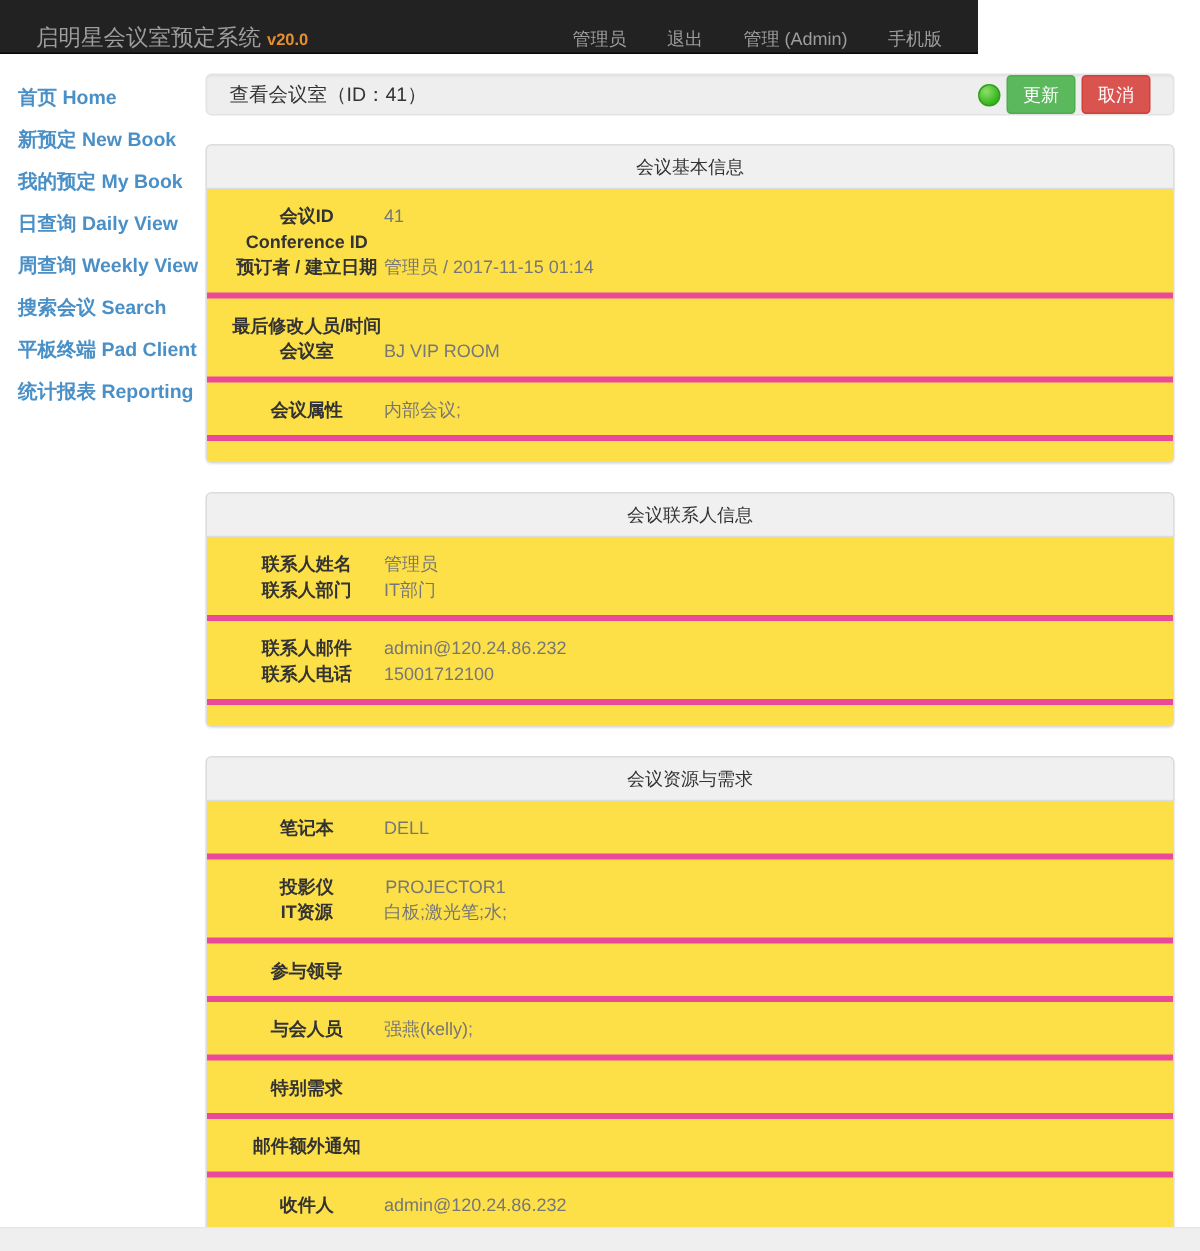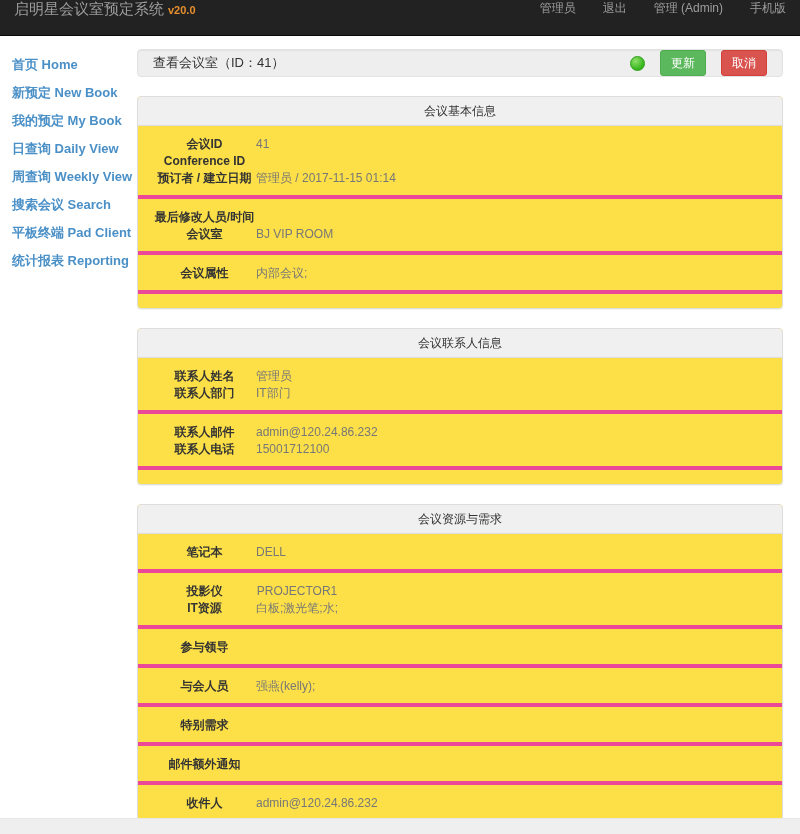--- a/index.html
+++ b/index.html
@@ -5,44 +5,44 @@
   * { box-sizing: border-box; margin: 0; padding: 0; }
   html, body { width: 800px; height: 834px; }
   body {
     position: relative;
     background: #ffffff;
     font-family: "Liberation Sans", "DejaVu Sans", sans-serif;
     overflow: hidden;
   }
   
   .navbar {
-    position: absolute; top: 0; left: 0; width: 800px; height: 36px;
+    position: absolute; top: 0; left: 0; width: 652px; height: 36px;
     background: #222222; border-bottom: 1px solid #080808;
-    display: flex; align-items: flex-start; padding: 0 14px;
+    display: flex; align-items: flex-end; padding: 0 24px;
   }
   .brand { color: #9d9d9d; font-size: 15px; cursor: pointer; white-space: nowrap; }
   .brand-version { color: #e78f2e; font-size: 11px; font-weight: bold; margin-left: 4px; }
   .nav-links { margin-left: auto; display: flex; align-items: center; gap: 27px; }
   .nav-link { color: #9d9d9d; font-size: 12px; cursor: pointer; white-space: nowrap; }
   
   .sidebar { position: absolute; top: 36px; left: 0; width: 137px; padding: 22px 12px; background: #ffffff; font-weight: bold; }
   .sidebar-item {
     display: block; color: #4a90c7; font-size: 13px;
     line-height: 13px; margin-bottom: 15px; cursor: pointer; white-space: nowrap;
   }
   
   .main { position: absolute; top: 36px; left: 137px; width: 646px; }
   .well {
     margin-top: 13px; height: 28px;
     background: #eeeeee; border: 1px solid #e3e3e3; border-radius: 4px;
     box-shadow: inset 0 1px 1px rgba(0,0,0,.05);
     display: flex; align-items: center; padding: 0 15px;
   }
   .well-title { font-size: 13px; color: #333333; }
-  .well-actions { margin-left: auto; display: flex; align-items: center; gap: 15px; }
+  .well-actions { margin-left: auto; display: flex; align-items: center; gap: 4px; }
   .status-dot {
     width: 15px; height: 15px; border-radius: 50%;
     background: radial-gradient(circle at 35% 30%, #8ee06a 0%, #35b51c 70%);
     border: 1px solid #2d9e17;
   }
   .btn {
     font-size: 12px; line-height: 14px; color: #ffffff; padding: 5px 10px;
     border-radius: 3px; border: 1px solid transparent; cursor: pointer; white-space: nowrap;
   }
   .btn-update { background: #5cb85c; border-color: #4cae4c; }

